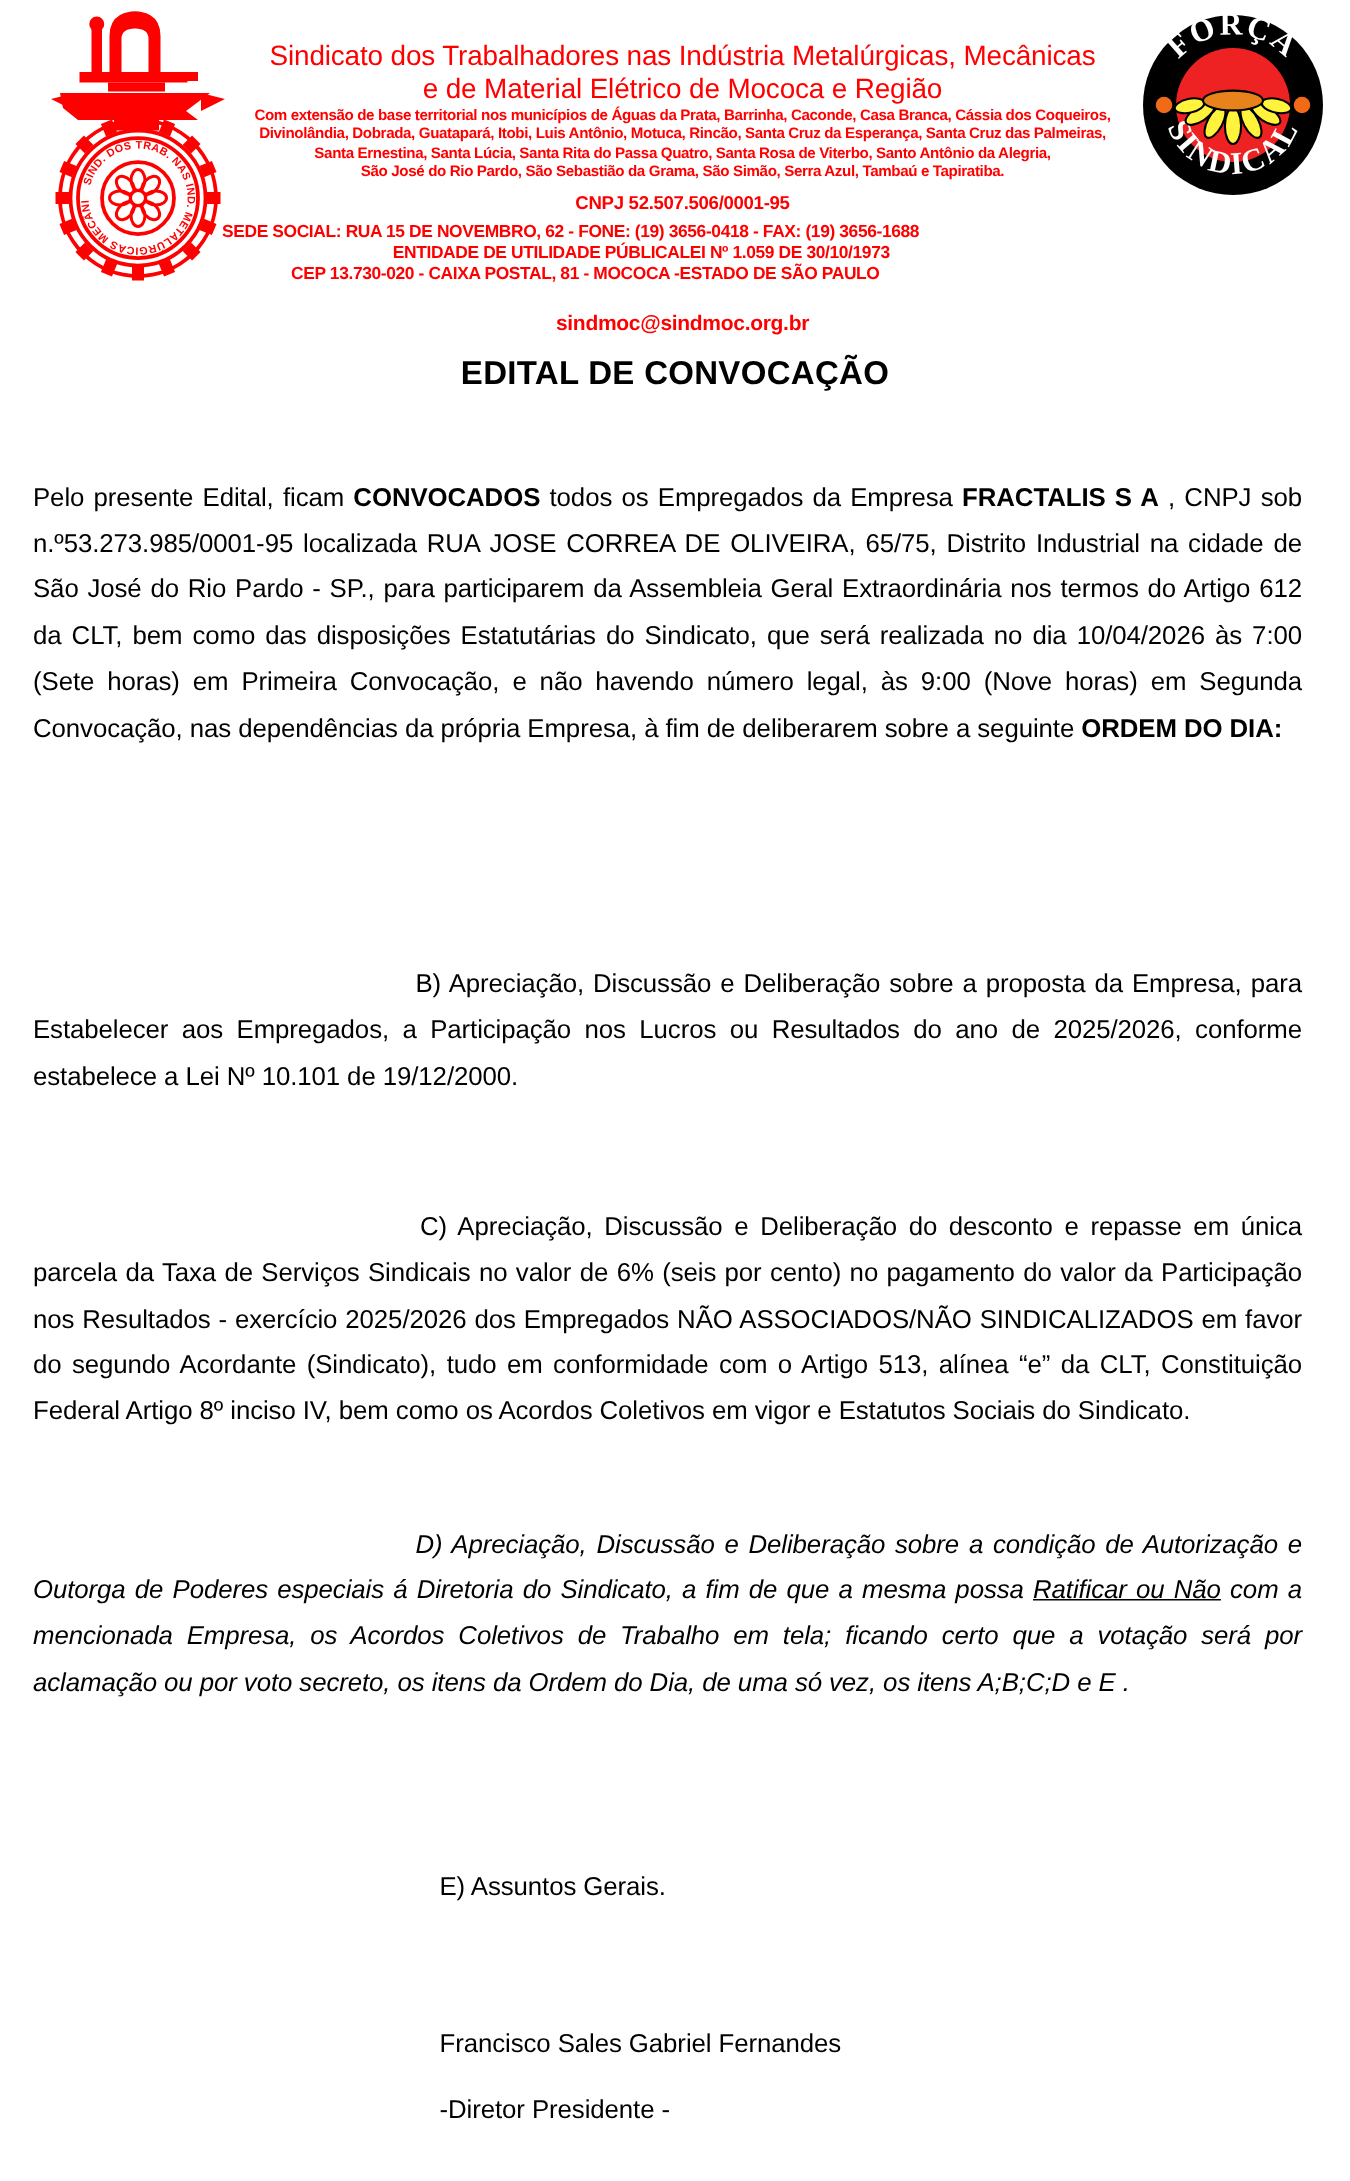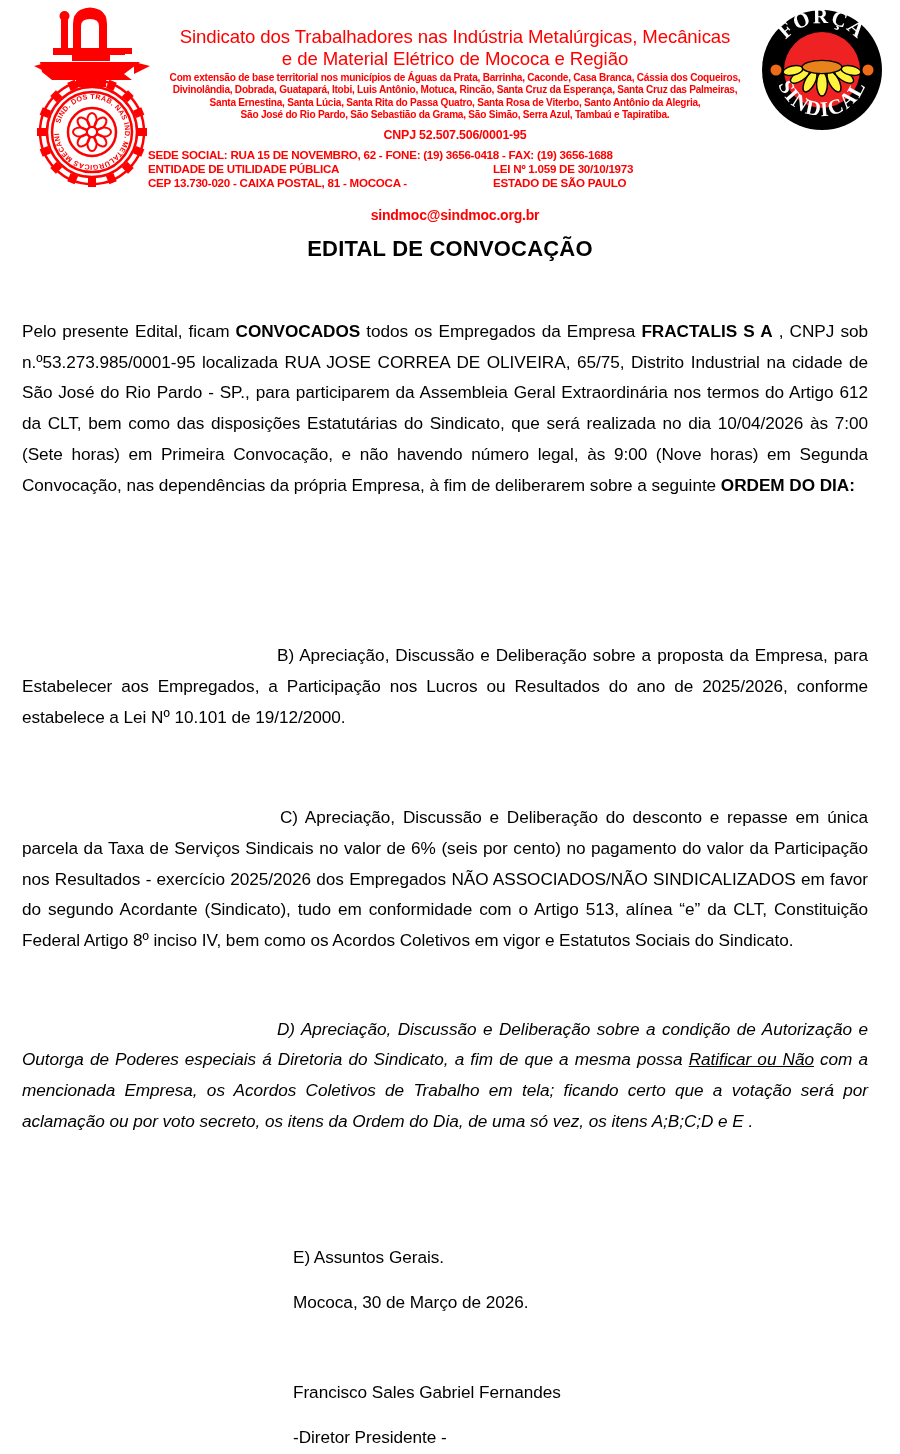--- a/index.html
+++ b/index.html
@@ -85,22 +85,22 @@
     text-align: left;
     letter-spacing: -0.25px;
   }
   .legal-block .row {
     display: block;
     white-space: nowrap;
   }
   .legal-block .row.two-col {
     display: flex;
   }
-  .legal-block .row.two-col .c1 { width: 305px; flex: none; }
-  .legal-block .row.two-col .c2 { flex: 1; margin-left: 40px; }
+  .legal-block .row.two-col .c1 { width: 305px; flex: none; text-align: right; }
+  .legal-block .row.two-col .c2 { flex: 1; }
   .email-line {
     margin-top: 18px;
     text-align: center;
     font-size: 14px;
     line-height: 14px;
     font-weight: 600;
     letter-spacing: -0.2px;
   }
 
   
@@ -353,20 +353,19 @@
 
     <div class="gap-58"></div>
 
     <p class="para ital indent-d"><span>D) Apreciação, Discussão e Deliberação sobre a condição de Autorização e Outorga de Poderes especiais á Diretoria do Sindicato, a fim de que a mesma possa </span><span class="u">Ratificar ou Não</span><span> com a mencionada Empresa, os Acordos Coletivos de Trabalho em tela; ficando certo que a votação será por aclamação ou por voto secreto, os itens da Ordem do Dia, de uma só vez, os itens A;B;C;D e E .</span></p>
 
   </div>
 
   <div class="closing">
     <p>E) Assuntos Gerais.</p>
     <div class="sp-small"></div>
-    <p>Mococa, 30 de Março de 2026.</p>
     <div class="sp-big"></div>
     <p>Francisco Sales Gabriel Fernandes</p>
     <div class="sp-small"></div>
     <p>-Diretor Presidente -</p>
   </div>
 
 </div>
 
 </body></html>

